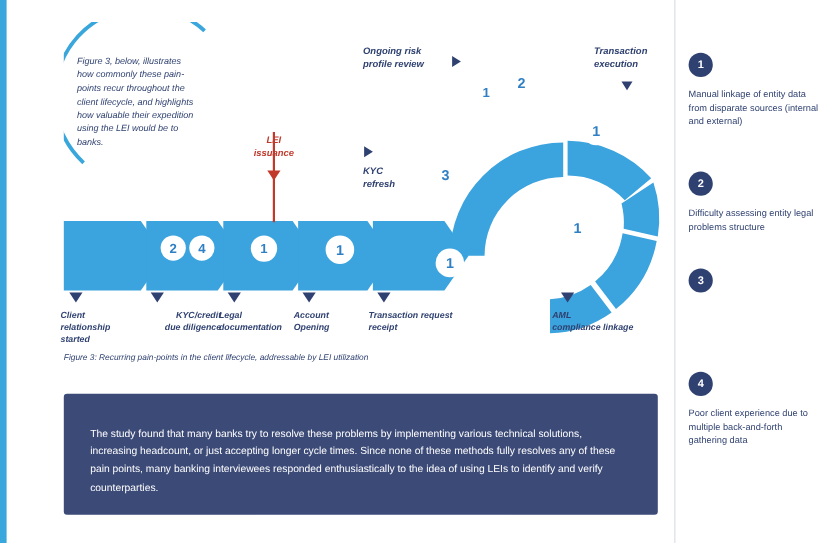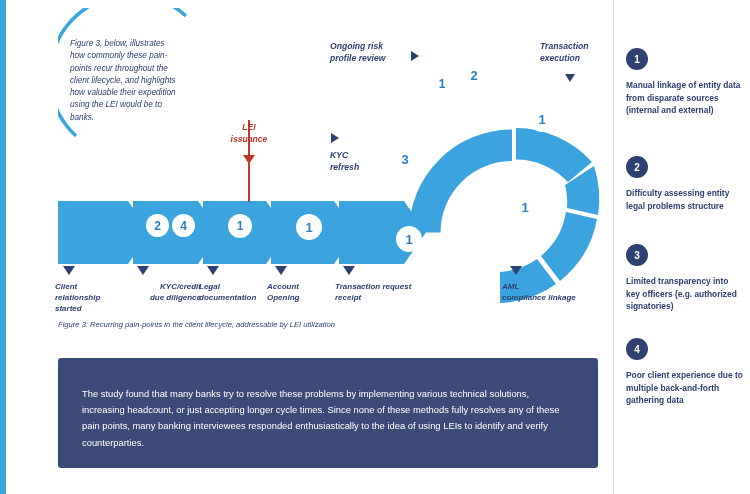--- a/index.html
+++ b/index.html
@@ -36,21 +36,21 @@
     top: 0;
     width: 1px;
     height: 494px;
     background: #d7dde6;
   }
 
   
   .note-wrap {
     position: absolute;
     left: 58px;
-    top: 8px;
+    top: 20px;
     width: 160px;
     height: 135px;
   }
   .note-arc {
     position: absolute;
     left: 0;
     top: 0;
   }
   .note-text {
     position: absolute;
@@ -140,21 +140,20 @@
     font-weight: bold;
     display: flex;
     align-items: center;
     justify-content: center;
   }
   .side-text {
     margin-top: 9px;
     font-size: 8.4px;
     line-height: 1.5;
     color: #2f4170;
-    font-weight: bold;
   }
 
   
   .marker {
     position: absolute;
     border-radius: 50%;
     background: #ffffff;
     color: #2f7fc4;
     font-weight: bold;
     display: flex;
@@ -306,21 +305,20 @@
     <div class="side-item" style="top:0px;">
       <div class="side-badge">1</div>
       <div class="side-text">Manual linkage of entity data from disparate sources (internal and external)</div>
     </div>
     <div class="side-item" style="top:108px;">
       <div class="side-badge">2</div>
       <div class="side-text">Difficulty assessing entity legal problems structure</div>
     </div>
     <div class="side-item" style="top:196px;">
       <div class="side-badge">3</div>
-      <div class="side-text">Limited transparency into key officers (e.g. authorized signatories)</div>
     </div>
     <div class="side-item" style="top:290px;">
       <div class="side-badge">4</div>
       <div class="side-text">Poor client experience due to multiple back-and-forth gathering data</div>
     </div>
   </div>
 
 </div>
 
 </body></html>

